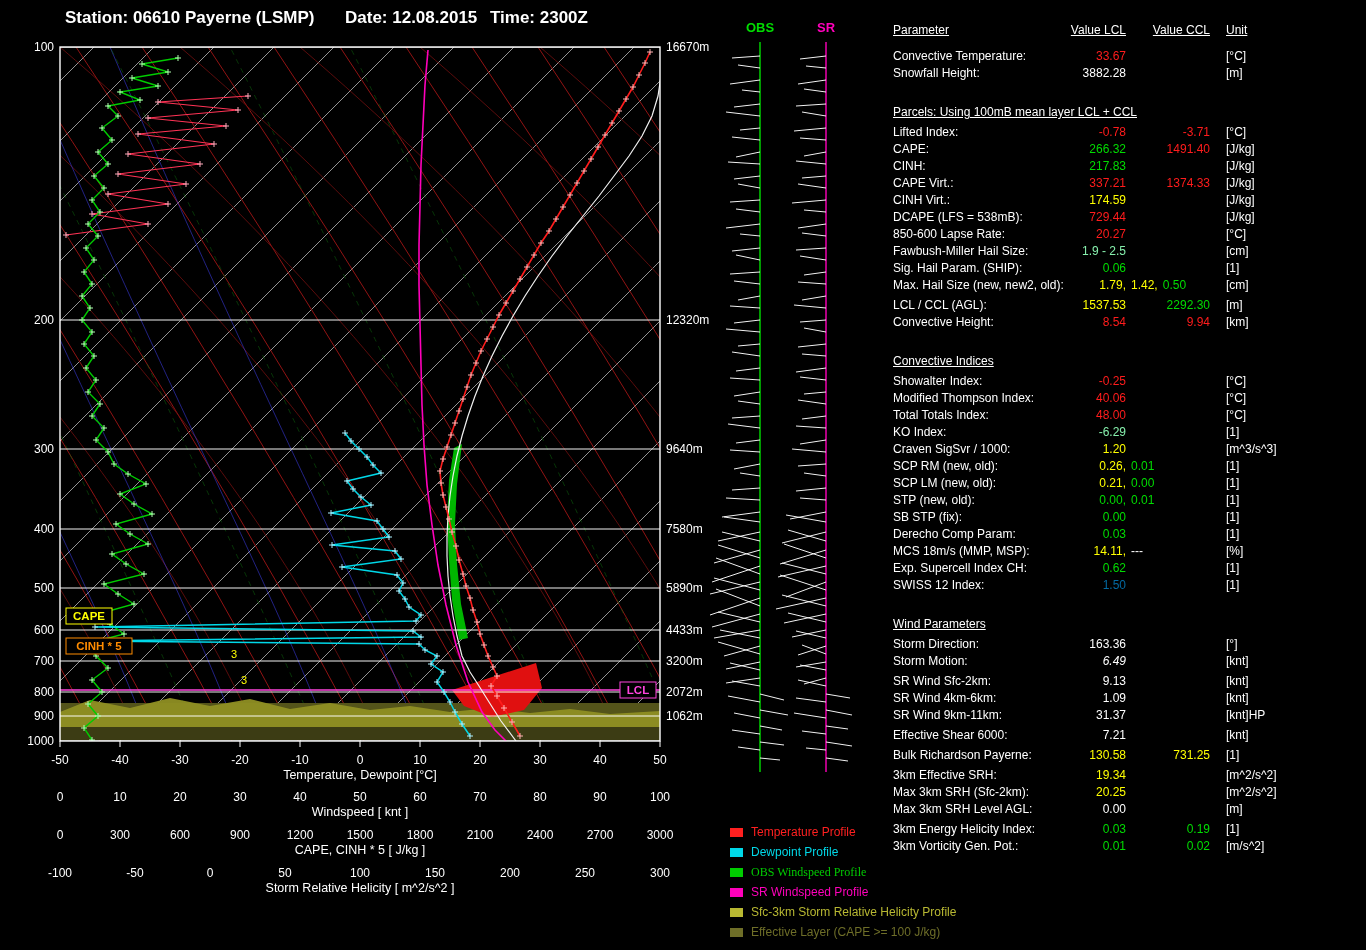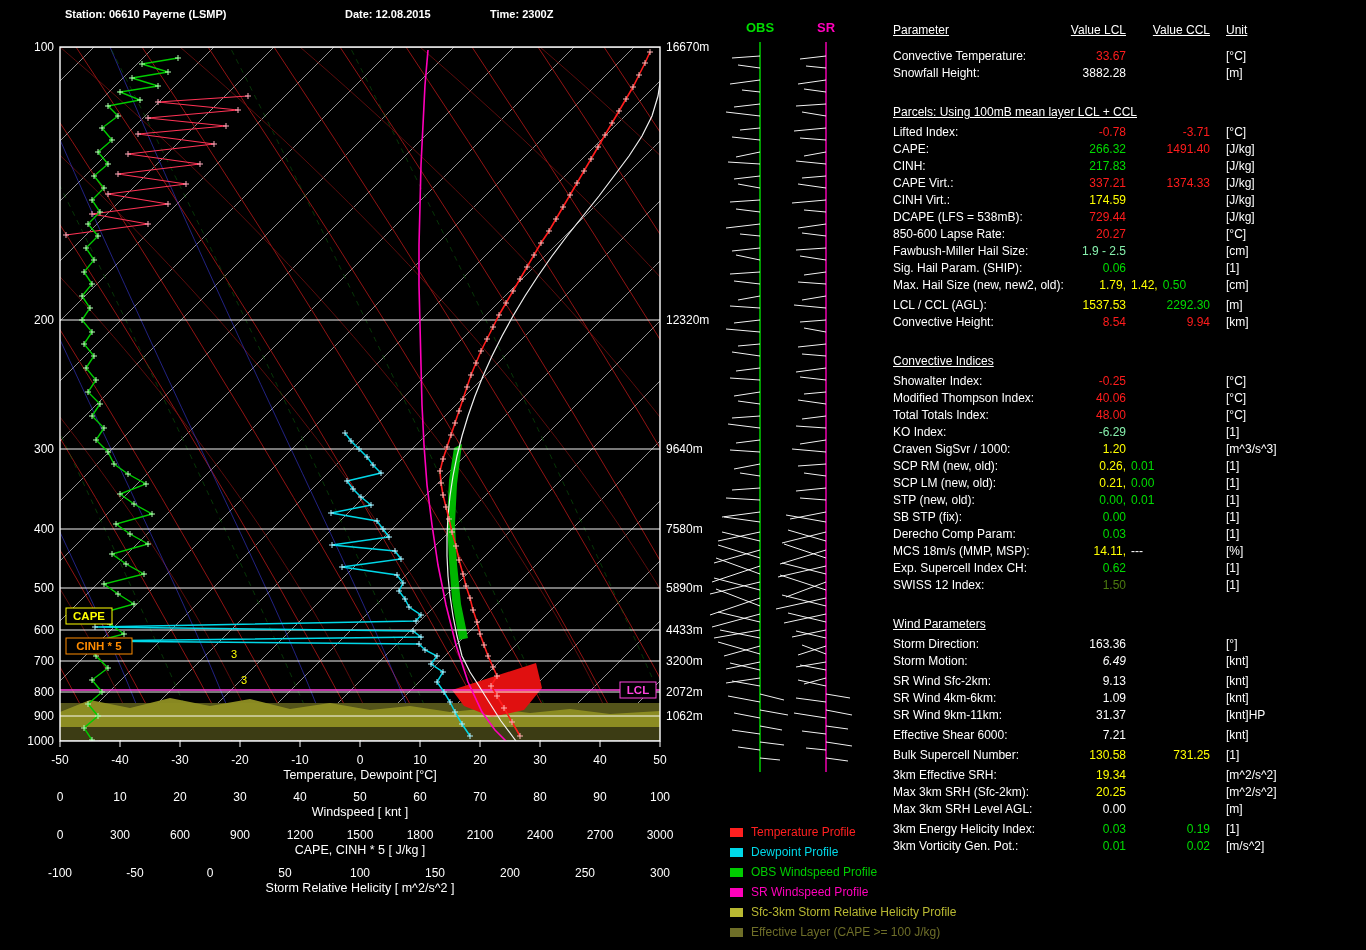--- a/index.html
+++ b/index.html
@@ -1,18 +1,18 @@
 <!DOCTYPE html>
 <html><head>
 <meta charset="utf-8">
 <style>
   html,body{margin:0;padding:0;background:#000;}
   body{width:1366px;height:950px;overflow:hidden;font-family:"Liberation Sans",sans-serif;}
   .app{position:relative;width:1366px;height:950px;background:#000;color:#fff;}
-  .title{position:absolute;left:65px;top:8px;font-size:11px;font-weight:bold;white-space:nowrap;}
+  .title{position:absolute;left:65px;top:8px;font-size:17px;font-weight:bold;white-space:nowrap;}
   .title .t1{display:inline-block;width:280px;}
   .title .t2{display:inline-block;width:145px;}
   #chart-root{position:absolute;left:0;top:0;}
   svg text{font-family:"Liberation Sans",sans-serif;}
   .params{position:absolute;left:893px;top:22px;width:470px;font-size:12px;line-height:17px;}
   .prow{display:grid;grid-template-columns:196px 37px 84px auto;white-space:nowrap;}
   .phead{margin-bottom:9px;}
   .phead span{text-decoration:underline;}
   .cellr{display:flex;justify-content:flex-end;gap:5px;white-space:nowrap;}
   .celll{display:flex;justify-content:flex-start;gap:5px;padding-left:5px;white-space:nowrap;}
@@ -640,21 +640,21 @@
         <div>Exp. Supercell Index CH:</div>
         <div class="cellr">
           <span style="color: rgb(0, 220, 0);">0.62</span>
         </div>
         <div class="cellr"></div>
         <div class="unitcell"><span>[1]</span></div>
       </div>
       <div class="prow">
         <div>SWISS 12 Index:</div>
         <div class="cellr">
-          <span style="color: #4d7c0f;">1.50</span>
+          <span style="color: #0369a1;">1.50</span>
         </div>
         <div class="cellr"></div>
         <div class="unitcell"><span>[1]</span></div>
       </div>
       <div class="sect">Wind Parameters</div>
       <div class="prow">
         <div>Storm Direction:</div>
         <div class="cellr">
           <span style="color: rgb(255, 255, 255);">163.36</span>
         </div>
@@ -695,21 +695,21 @@
       </div>
       <div class="prow gap">
         <div>Effective Shear 6000:</div>
         <div class="cellr">
           <span style="color: rgb(255, 255, 255);">7.21</span>
         </div>
         <div class="cellr"></div>
         <div class="unitcell"><span>[knt]</span></div>
       </div>
       <div class="prow gap">
-        <div>Bulk Supercell Number:</div>
+        <div>Bulk Richardson Payerne:</div>
         <div class="cellr">
           <span style="color: rgb(255, 255, 0);">130.58</span>
         </div>
         <div class="cellr">
           <span style="color: rgb(255, 255, 0);">731.25</span>
         </div>
         <div class="unitcell"><span>[1]</span></div>
       </div>
       <div class="prow gap">
         <div>3km Effective SRH:</div>
@@ -760,21 +760,21 @@
       <div class="item">
         <span class="sw" style="background: rgb(255, 32, 32);"></span>
         <span style="color: rgb(255, 32, 32);">Temperature Profile</span>
       </div>
       <div class="item">
         <span class="sw" style="background: rgb(0, 216, 232);"></span>
         <span style="color: rgb(0, 216, 232);">Dewpoint Profile</span>
       </div>
       <div class="item">
         <span class="sw" style="background: rgb(0, 204, 0);"></span>
-        <span style="color: rgb(0, 204, 0);">OBS Windspeed Profile</span>
+        <span style="color: rgb(0, 204, 0); font-family: Liberation Serif, serif;">OBS Windspeed Profile</span>
       </div>
       <div class="item">
         <span class="sw" style="background: rgb(255, 0, 187);"></span>
         <span style="color: rgb(255, 0, 187);">SR Windspeed Profile</span>
       </div>
       <div class="item">
         <span class="sw" style="background: rgb(184, 184, 50);"></span>
         <span style="color: rgb(184, 184, 50);">Sfc-3km Storm Relative Helicity Profile</span>
       </div>
       <div class="item">

